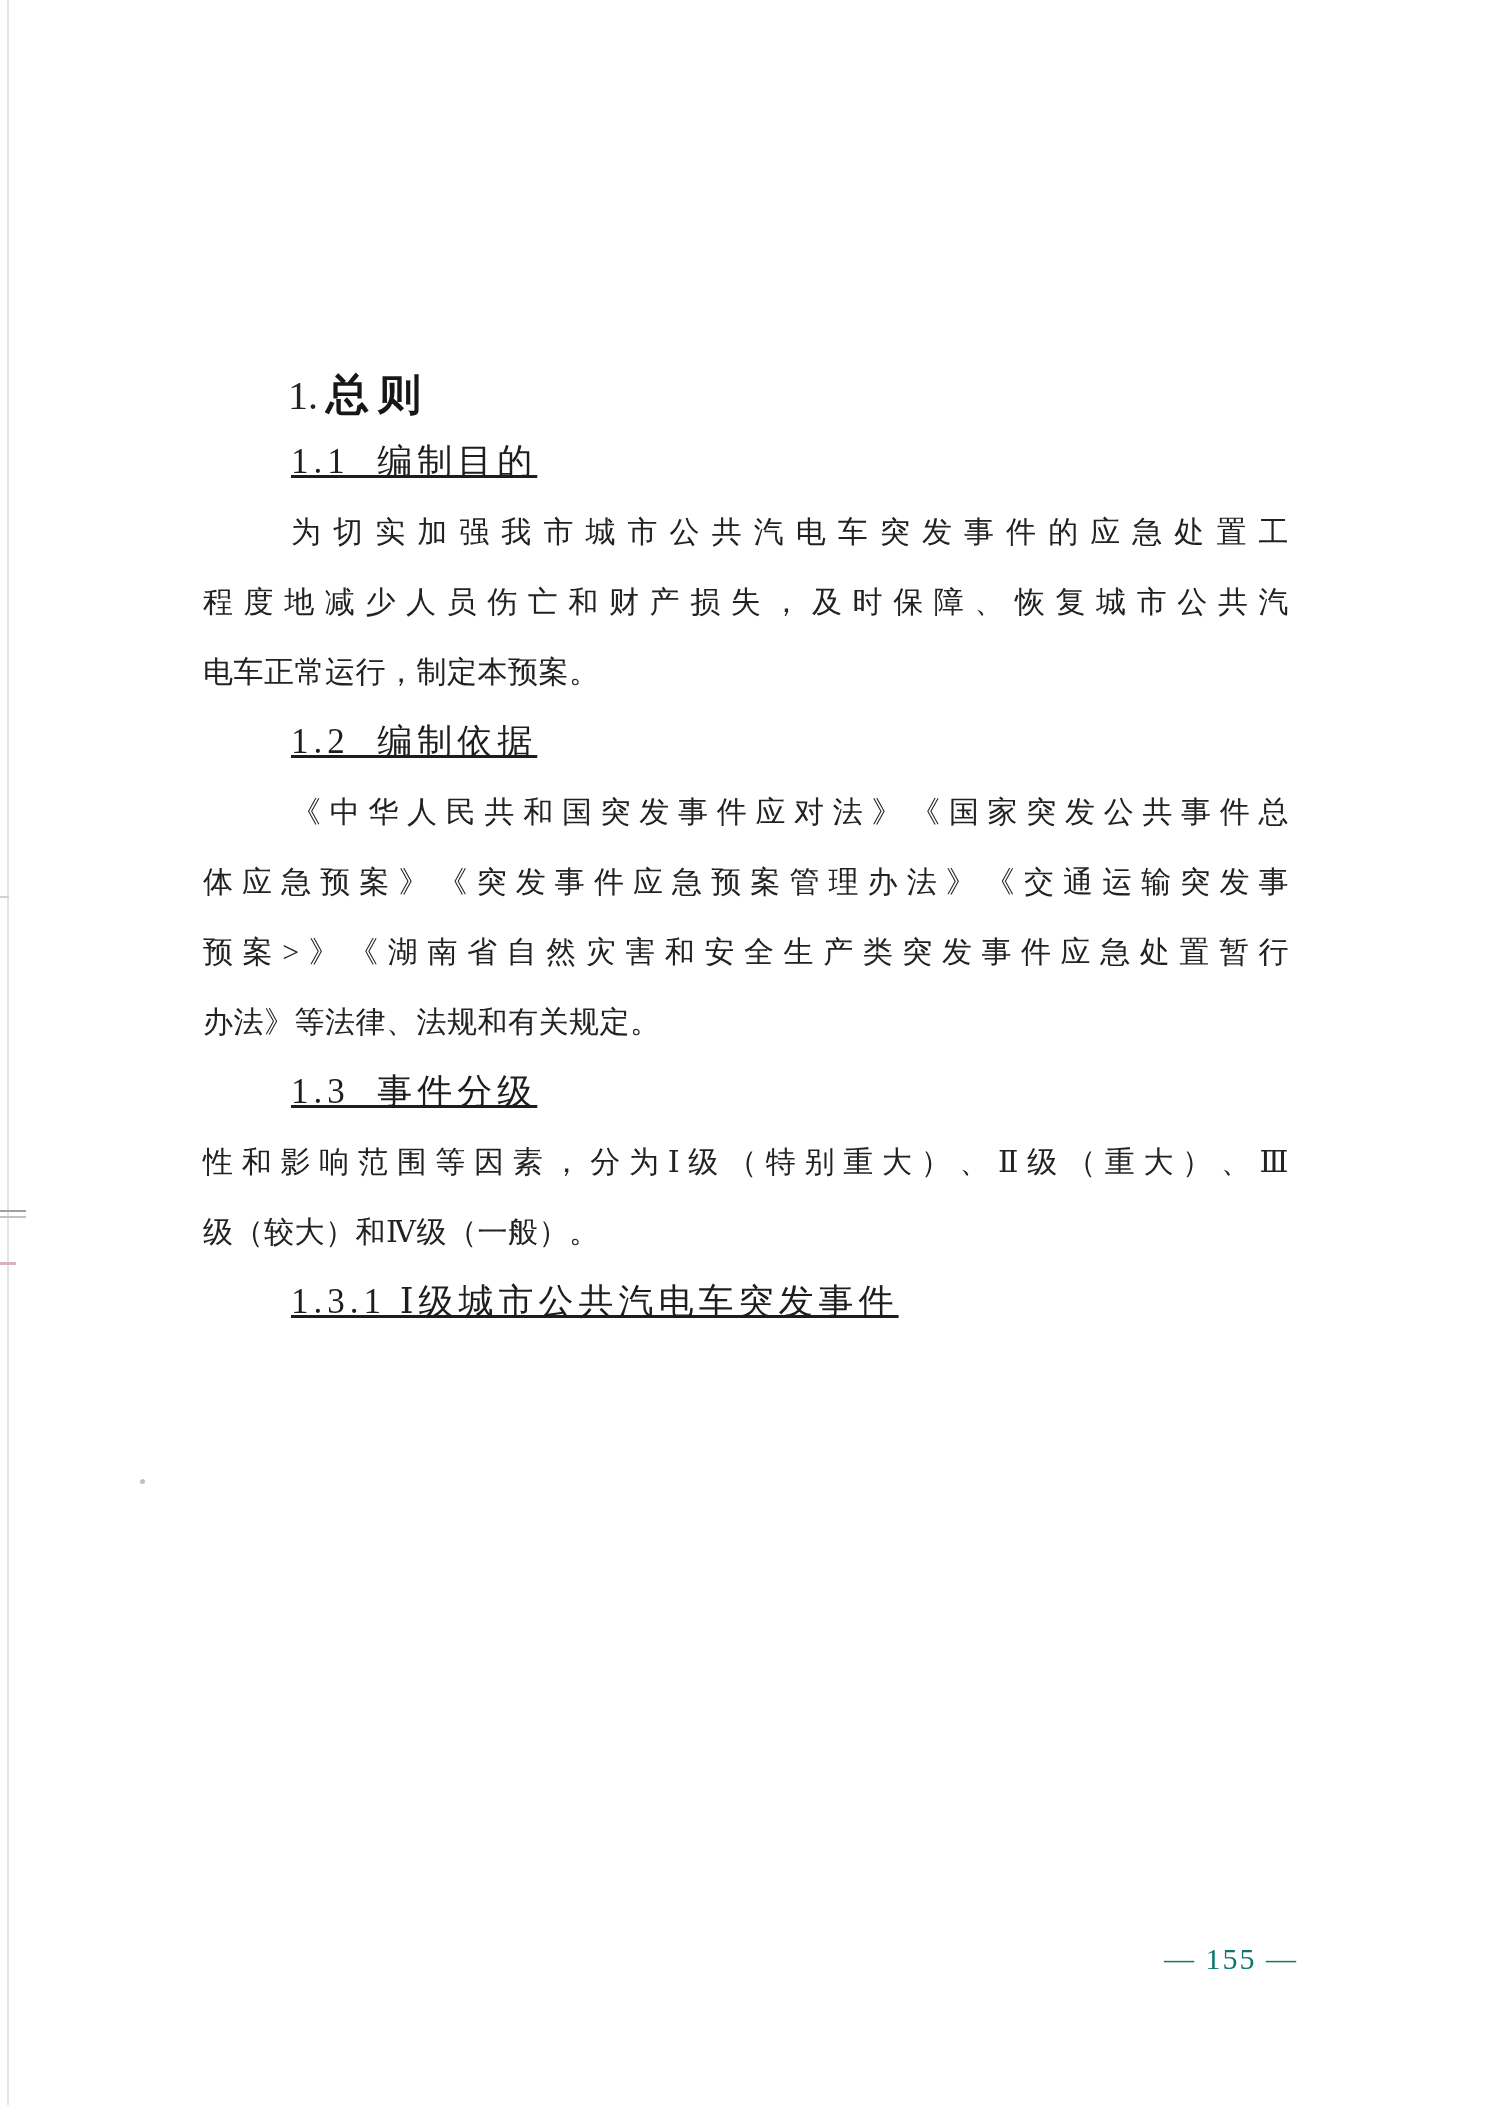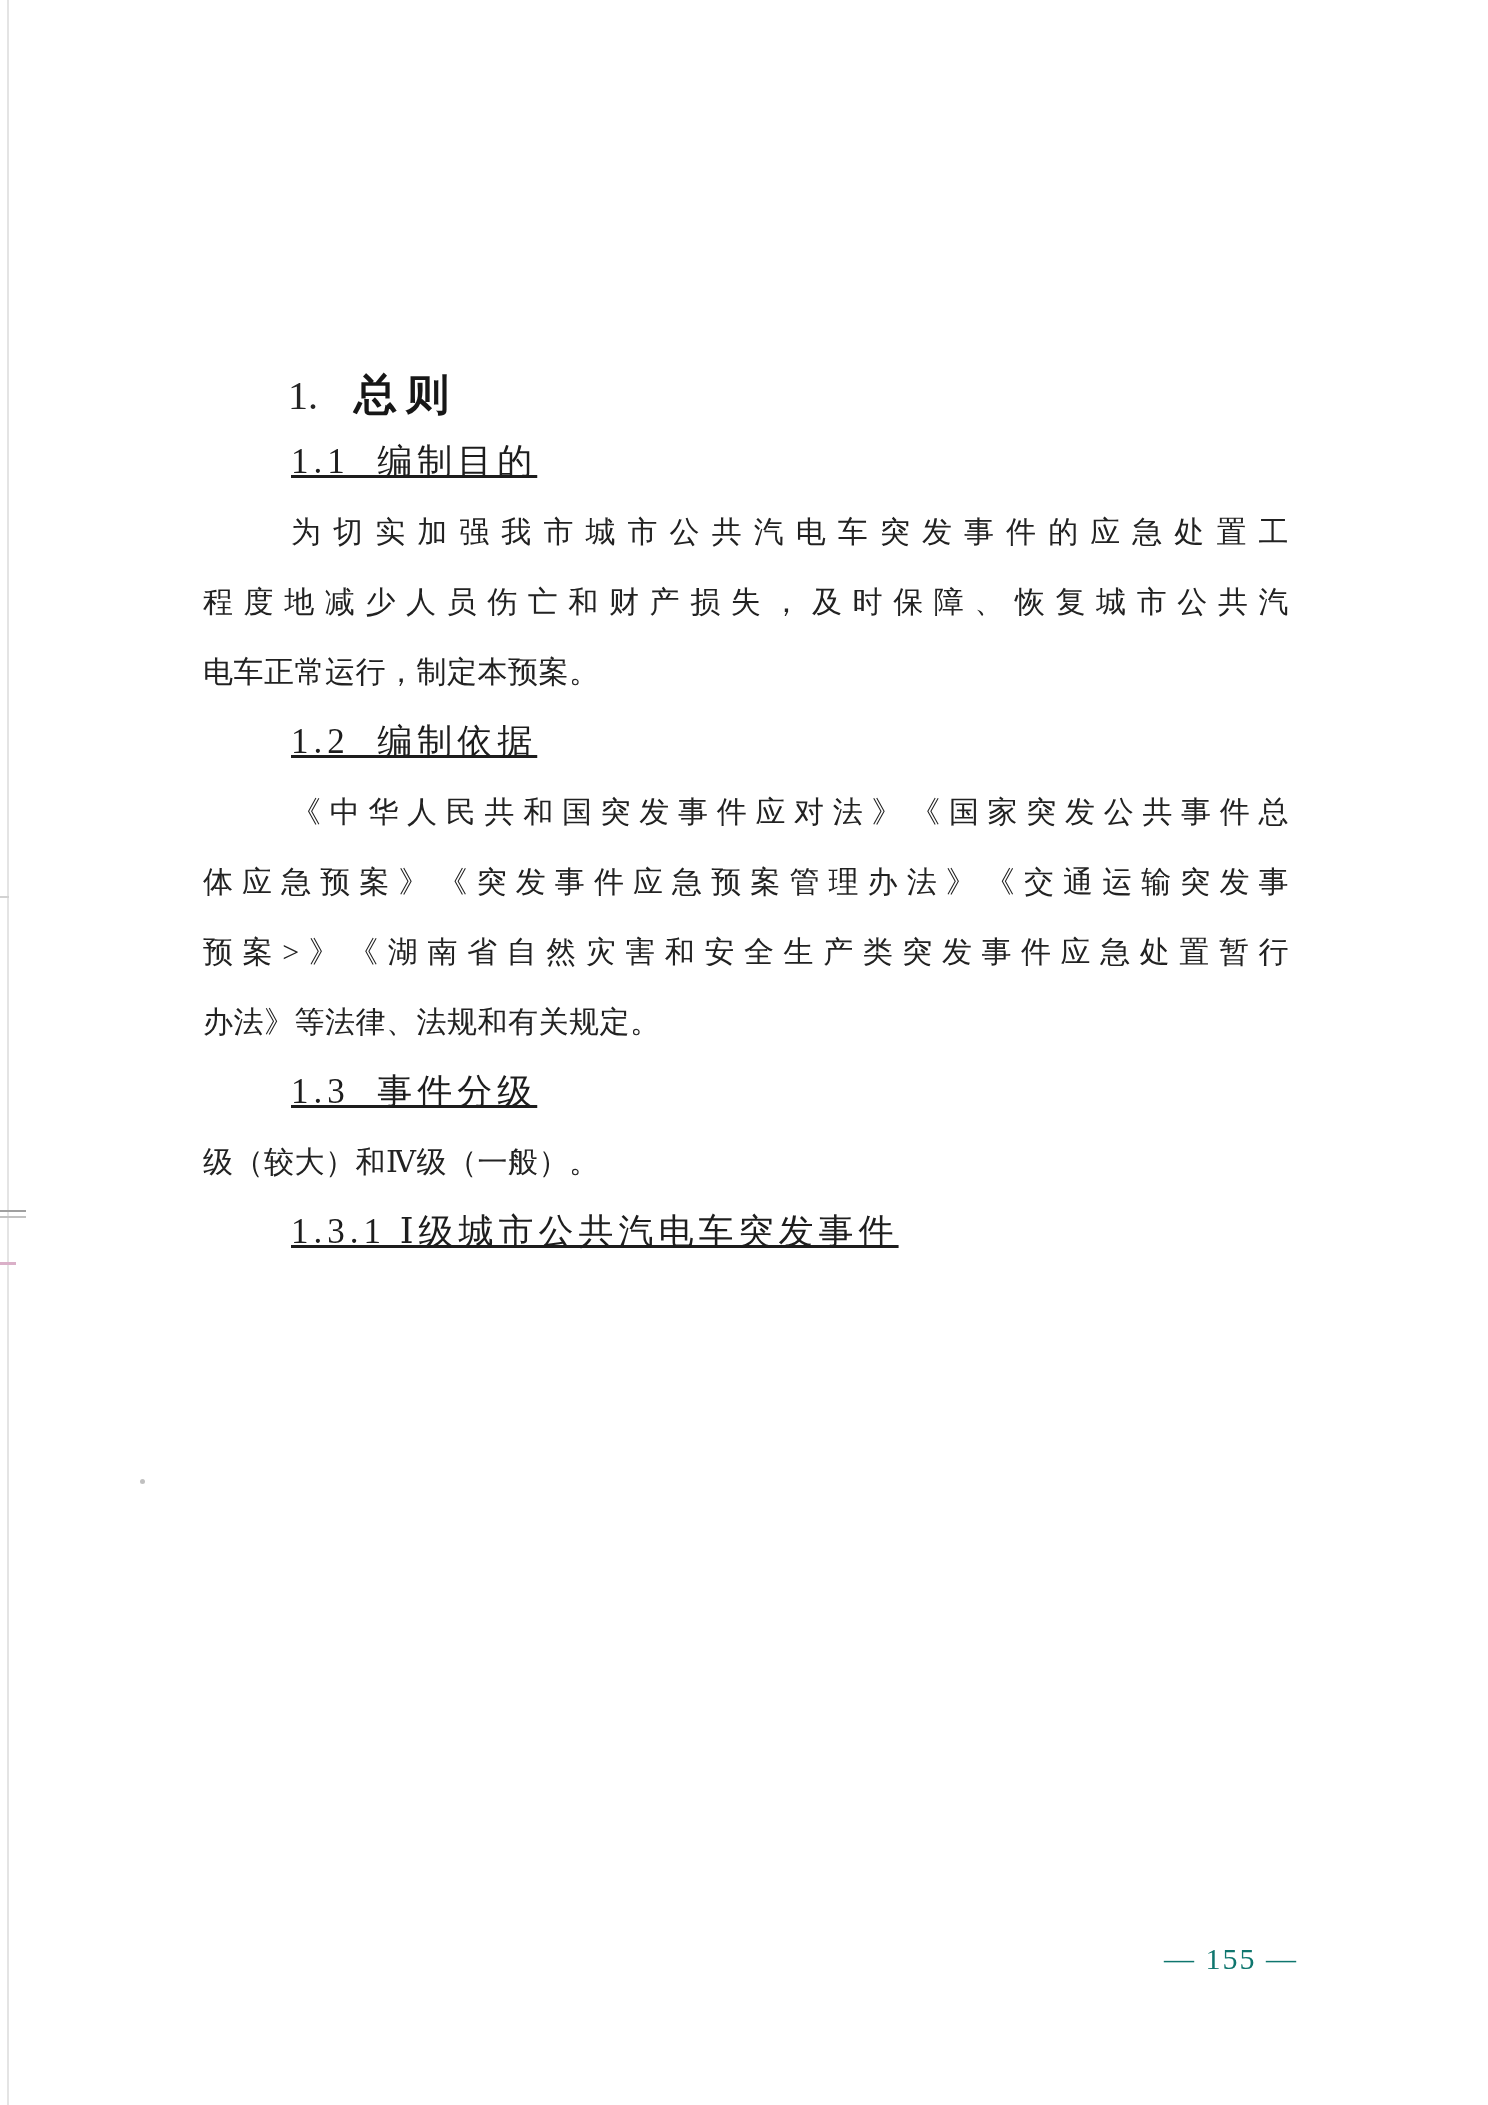--- a/index.html
+++ b/index.html
@@ -85,21 +85,21 @@
   }
   .h1 .num {
     font-size: 40px;
     color: #252525;
   }
   .h1 .title {
     font-family: "Liberation Sans", "DejaVu Sans", sans-serif;
     font-weight: 700;
     font-size: 43px;
     letter-spacing: 9px;
-    margin-left: 36px;
+    margin-left: 8px;
     color: #171717;
   }
   .page-number {
     position: absolute;
     top: 1942px;
     right: 190px;
     font-size: 30px;
     letter-spacing: 2px;
     color: #0f766e;
     white-space: pre;
@@ -122,20 +122,21 @@
         <div class="line h2 indent">1.1  编制目的</div>
         <div class="line body indent full">为切实加强我市城市公共汽电车突发事件的应急处置工</div>
         <div class="line body full">程度地减少人员伤亡和财产损失，及时保障、恢复城市公共汽</div>
         <div class="line body">电车正常运行，制定本预案。</div>
         <div class="line h2 indent">1.2  编制依据</div>
         <div class="line body indent full">《中华人民共和国突发事件应对法》《国家突发公共事件总</div>
         <div class="line body full">体应急预案》《突发事件应急预案管理办法》《交通运输突发事</div>
         <div class="line body full">预案&gt;》《湖南省自然灾害和安全生产类突发事件应急处置暂行</div>
         <div class="line body">办法》等法律、法规和有关规定。</div>
         <div class="line h2 indent">1.3  事件分级</div>
+        <div class="line body full">性和影响范围等因素，分为Ⅰ级（特别重大）、Ⅱ级（重大）、Ⅲ</div>
         <div class="line body">级（较大）和Ⅳ级（一般）。</div>
         <div class="line h2 indent">1.3.1 Ⅰ级城市公共汽电车突发事件</div>
       </div>
   </div>
 
   <div class="page-number">— 155 —</div>
 
 </div>
 
 </body></html>

